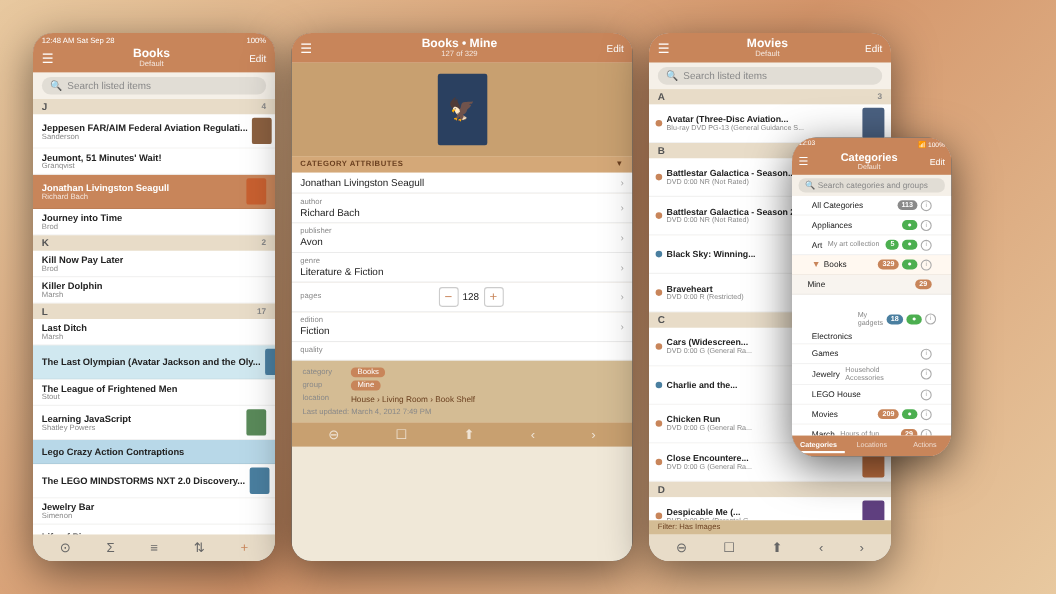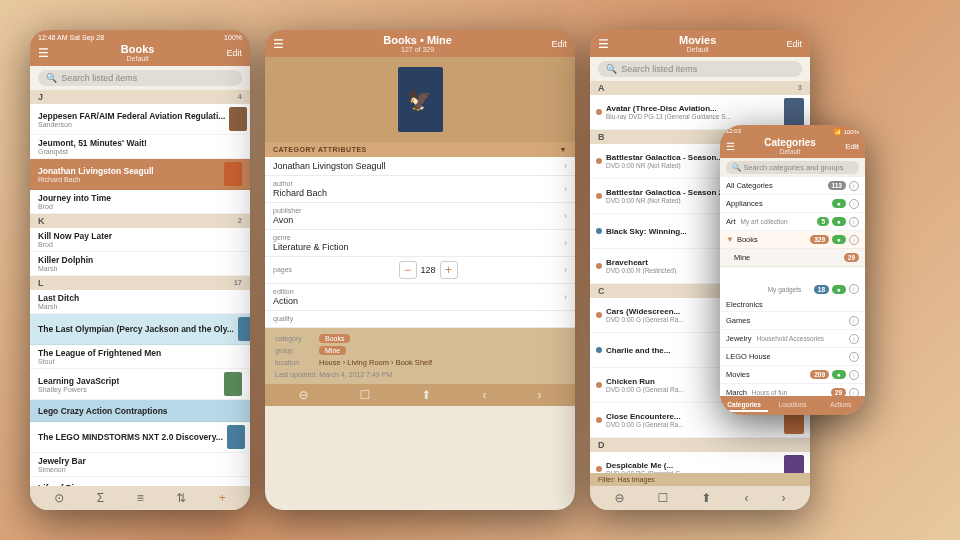--- a/index.html
+++ b/index.html
@@ -452,21 +452,21 @@
       font-size: 7.5px;
       color: #888;
     }
 
     .cat-list {
       flex: 1;
       overflow: hidden;
       background: #f5f0e8;
     }
     .cat-item {
-      padding: 2px 6px;
+      padding: 2px 18px;
       display: flex;
       align-items: center;
       gap: 3px;
       border-bottom: 0.5px solid rgba(0,0,0,0.05);
       background: #fff;
       min-height: 18px;
     }
     .cat-item.indented { padding-left: 14px; }
     .cat-item-label {
       font-size: 7.5px;
@@ -614,21 +614,21 @@
           <span class="section-num">17</span>
       </div>
       <div class="list-item">
         <div>
             <div class="list-item-title">Last Ditch</div>
             <div class="list-item-sub">Marsh</div>
           </div>
       </div>
       <div class="list-item light-blue">
         <div>
-            <div class="list-item-title">The Last Olympian (Percy Jackson and the Oly...</div>
+            <div class="list-item-title">The Last Olympian (Avatar Jackson and the Oly...</div>
           </div>
         <div class="list-item-thumb blue"></div>
       </div>
       <div class="list-item">
         <div>
             <div class="list-item-title">The League of Frightened Men</div>
             <div class="list-item-sub">Stout</div>
           </div>
       </div>
       <div class="list-item">
@@ -732,21 +732,21 @@
       <div class="stepper">
         <div class="stepper-btn">−</div>
         <span class="stepper-val">128</span>
         <div class="stepper-btn">+</div>
       </div>
       <span class="attr-arrow">›</span>
     </div>
     <div class="attr-row attr-row-inline">
       <div>
         <div class="attr-label">edition</div>
-        <div class="attr-value">Action</div>
+        <div class="attr-value">Fiction</div>
       </div>
       <span class="attr-arrow">›</span>
     </div>
     <div class="attr-row">
       <div class="attr-label">quality</div>
     </div>
 
     <div class="center-bottom">
       <div class="meta-row">
         <span class="meta-label">category</span>

